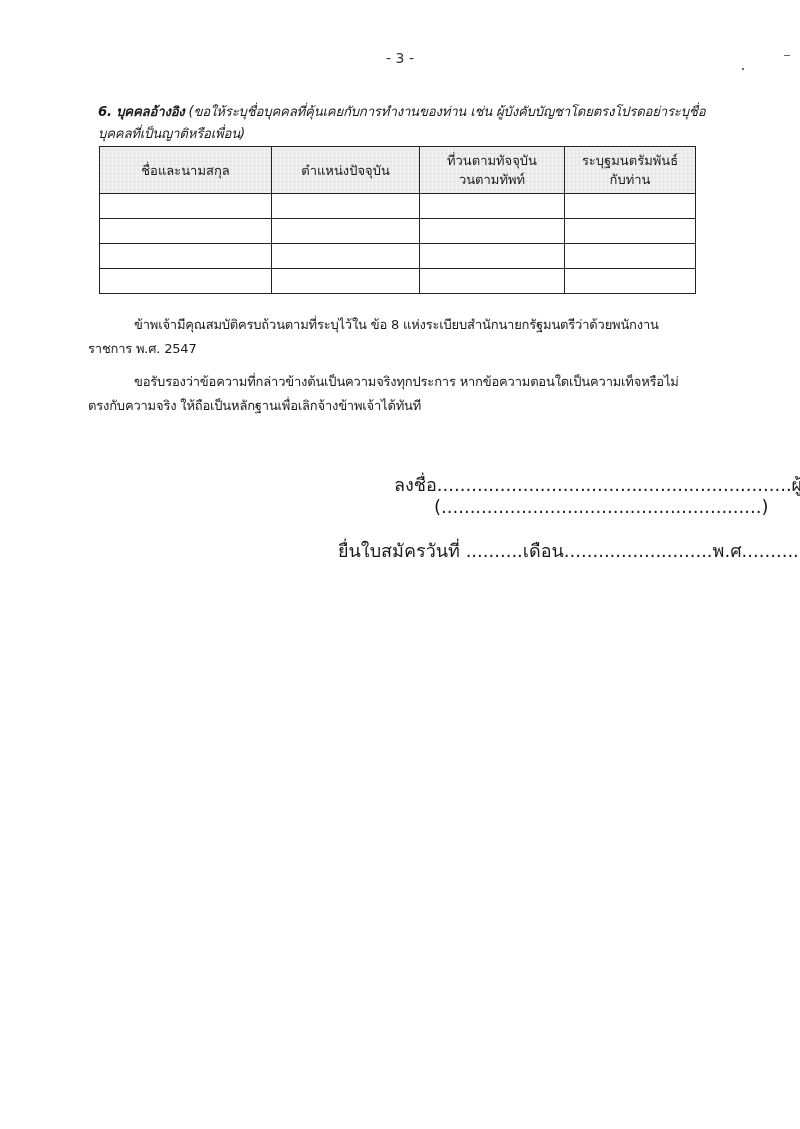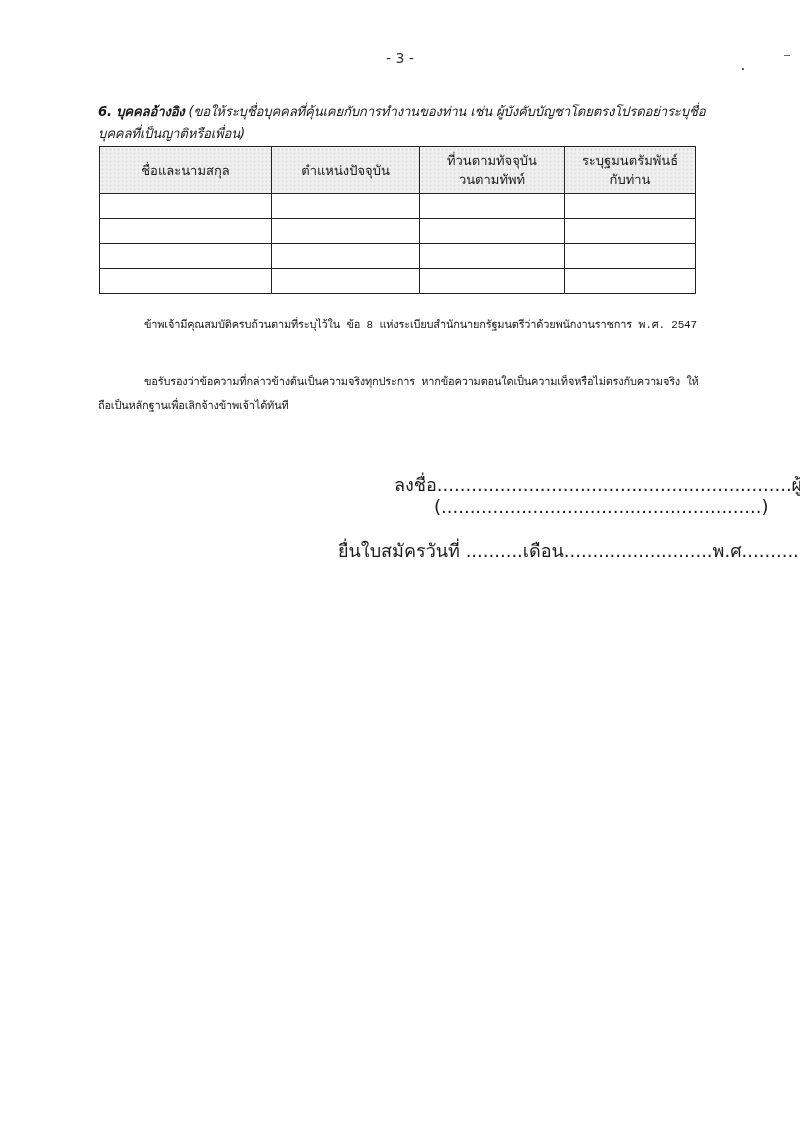--- a/index.html
+++ b/index.html
@@ -26,22 +26,22 @@
     }
     .ref-table th {
       height: 46px; font-size: 13px; line-height: 19px; text-align: center; vertical-align: middle;
       background-color: #f1f1f1;
       background-image: radial-gradient(#c8c8c8 0.6px, transparent 0.8px);
       background-size: 4px 4px;
     }
     .ref-table td { height: 24px; }
     .ref-table tr.body-row td { border-top: 1.5px solid #222; }
     .para {
-      position: absolute; left: 98px; width: 610px;
-      font-size: 11px; line-height: 24px; letter-spacing: -0.2px; font-family: Liberation Mono, monospace;
+      position: absolute; left: 88px; width: 610px;
+      font-size: 13px; line-height: 24px; letter-spacing: -0.2px;
     }
     .para .indent { display: inline-block; width: 46px; }
     .p1 { top: 313px; }
     .p2 { top: 370px; }
     .sig-line {
       position: absolute; font-size: 18px; white-space: nowrap;
     }
     .sig1 { left: 394px; top: 470px; }
     .sig2 { left: 434px; top: 496px; }
     .sig3 { left: 338px; top: 536px; text-align: center; }

